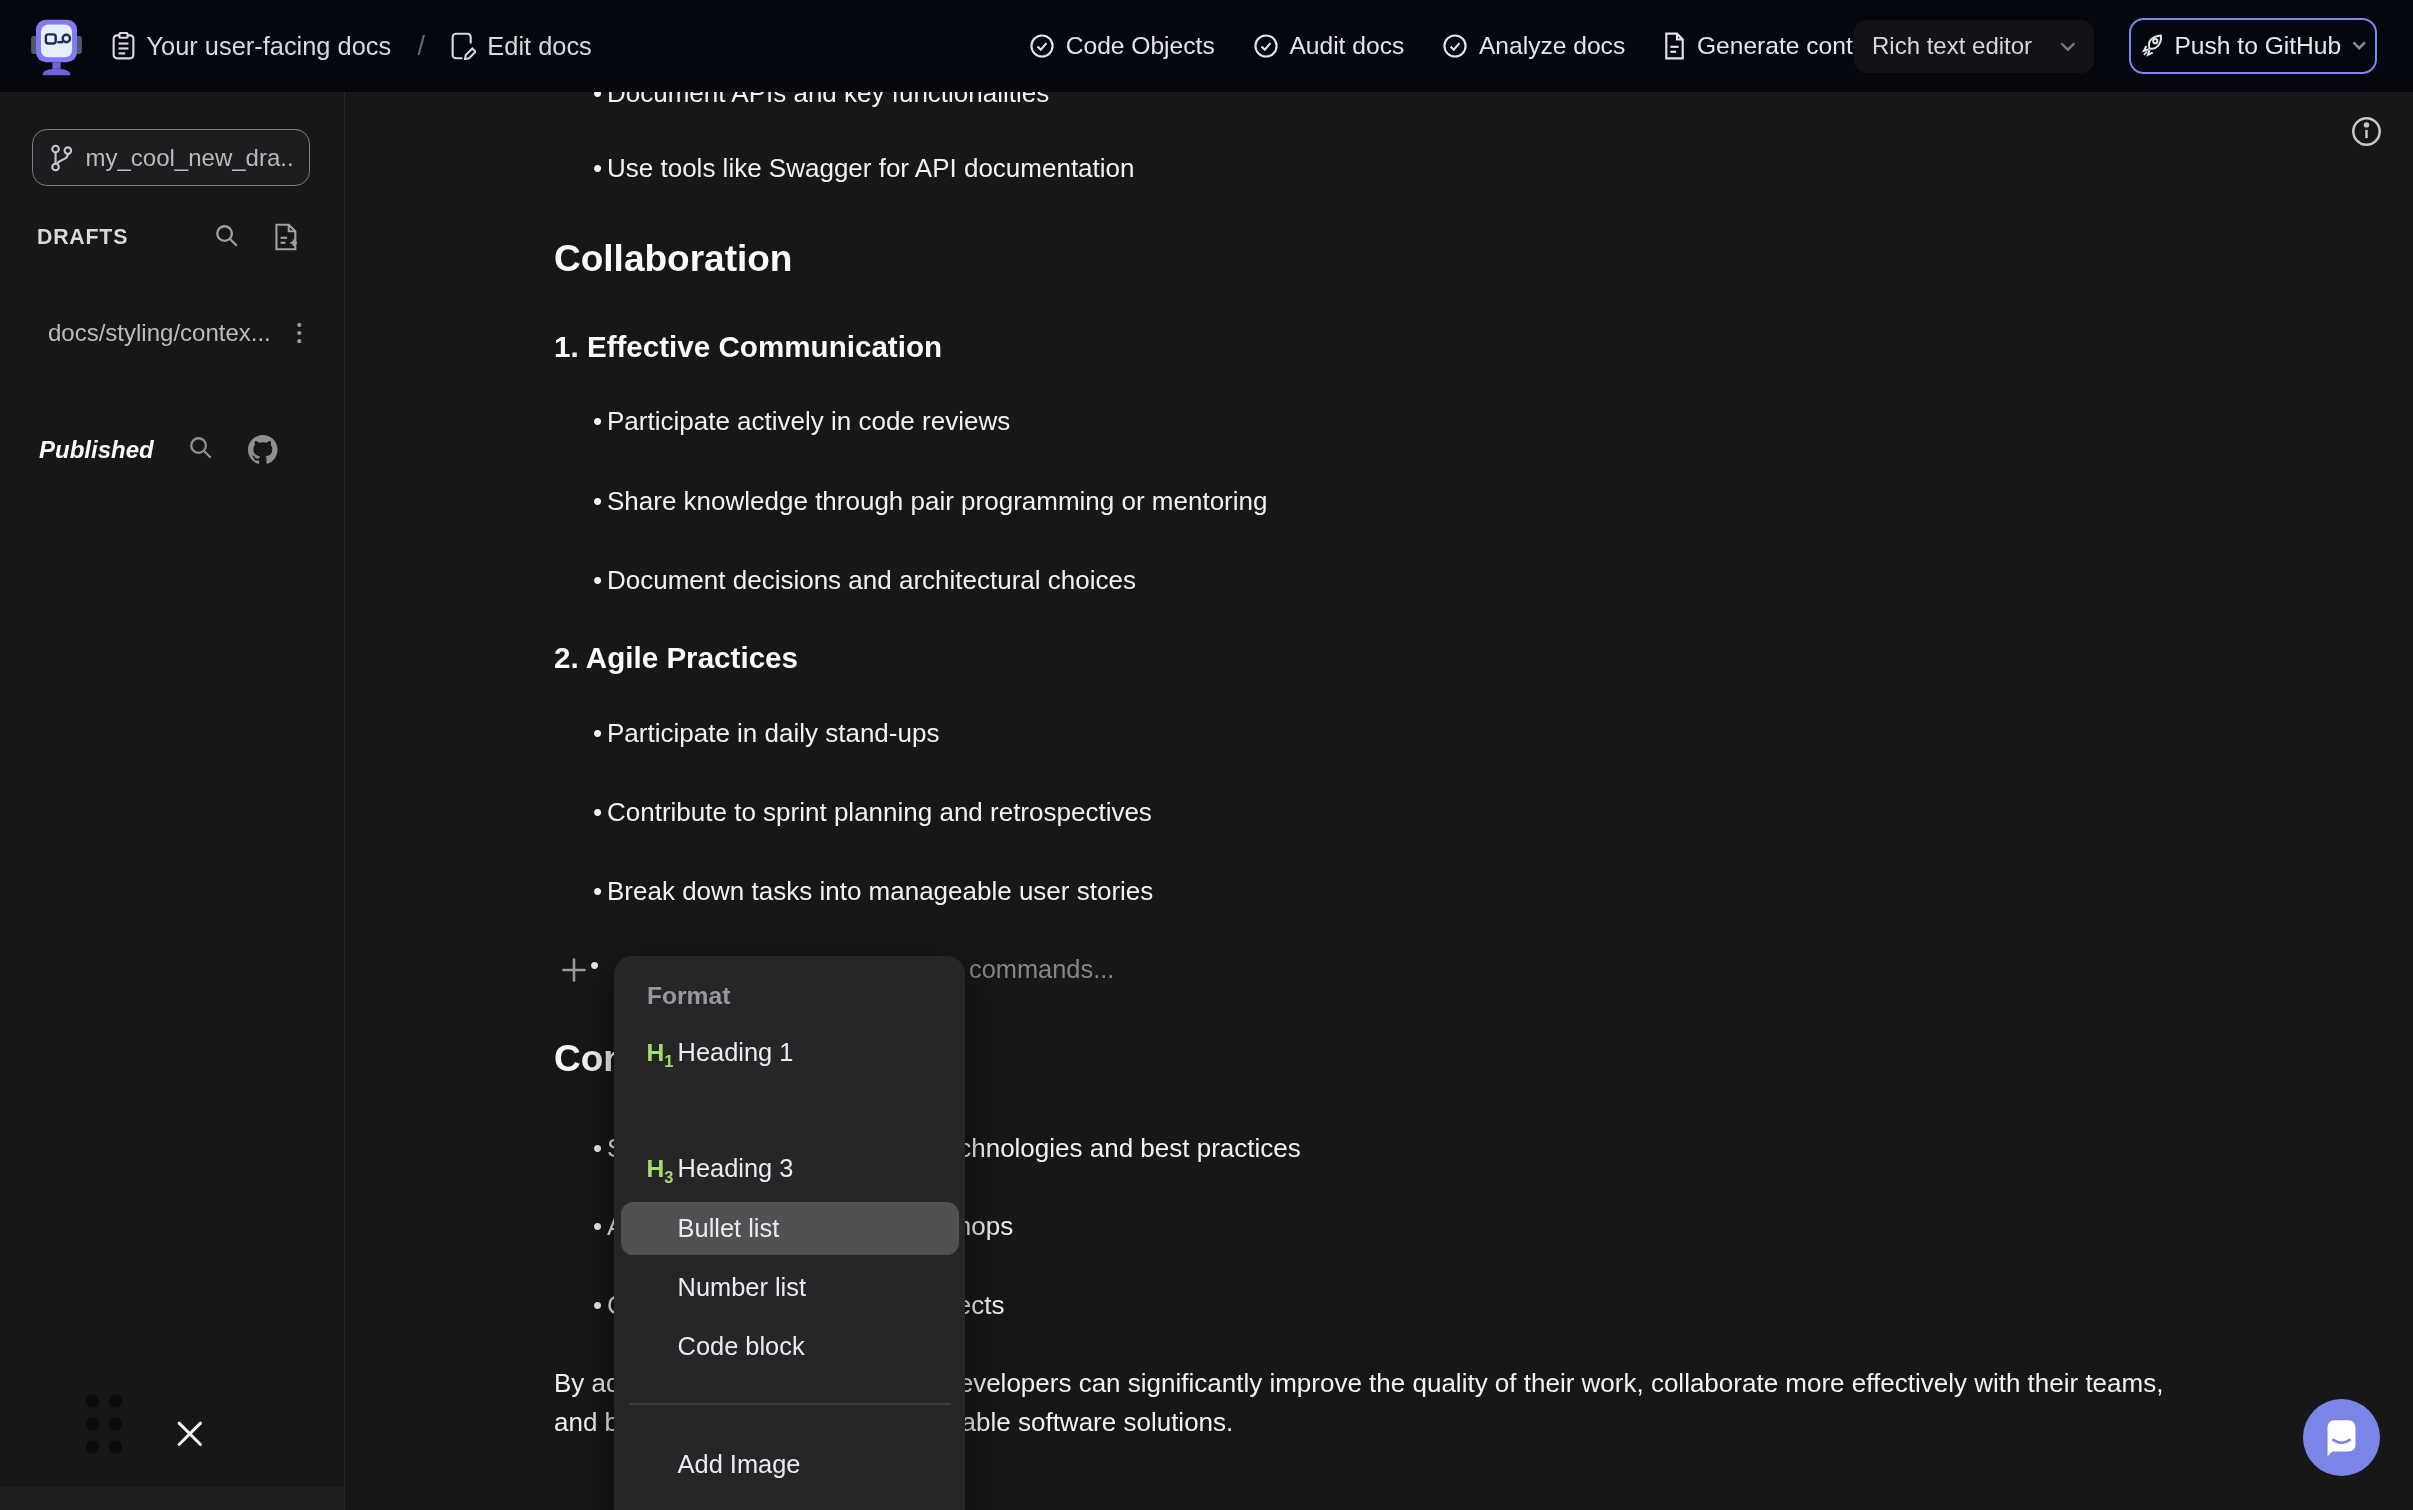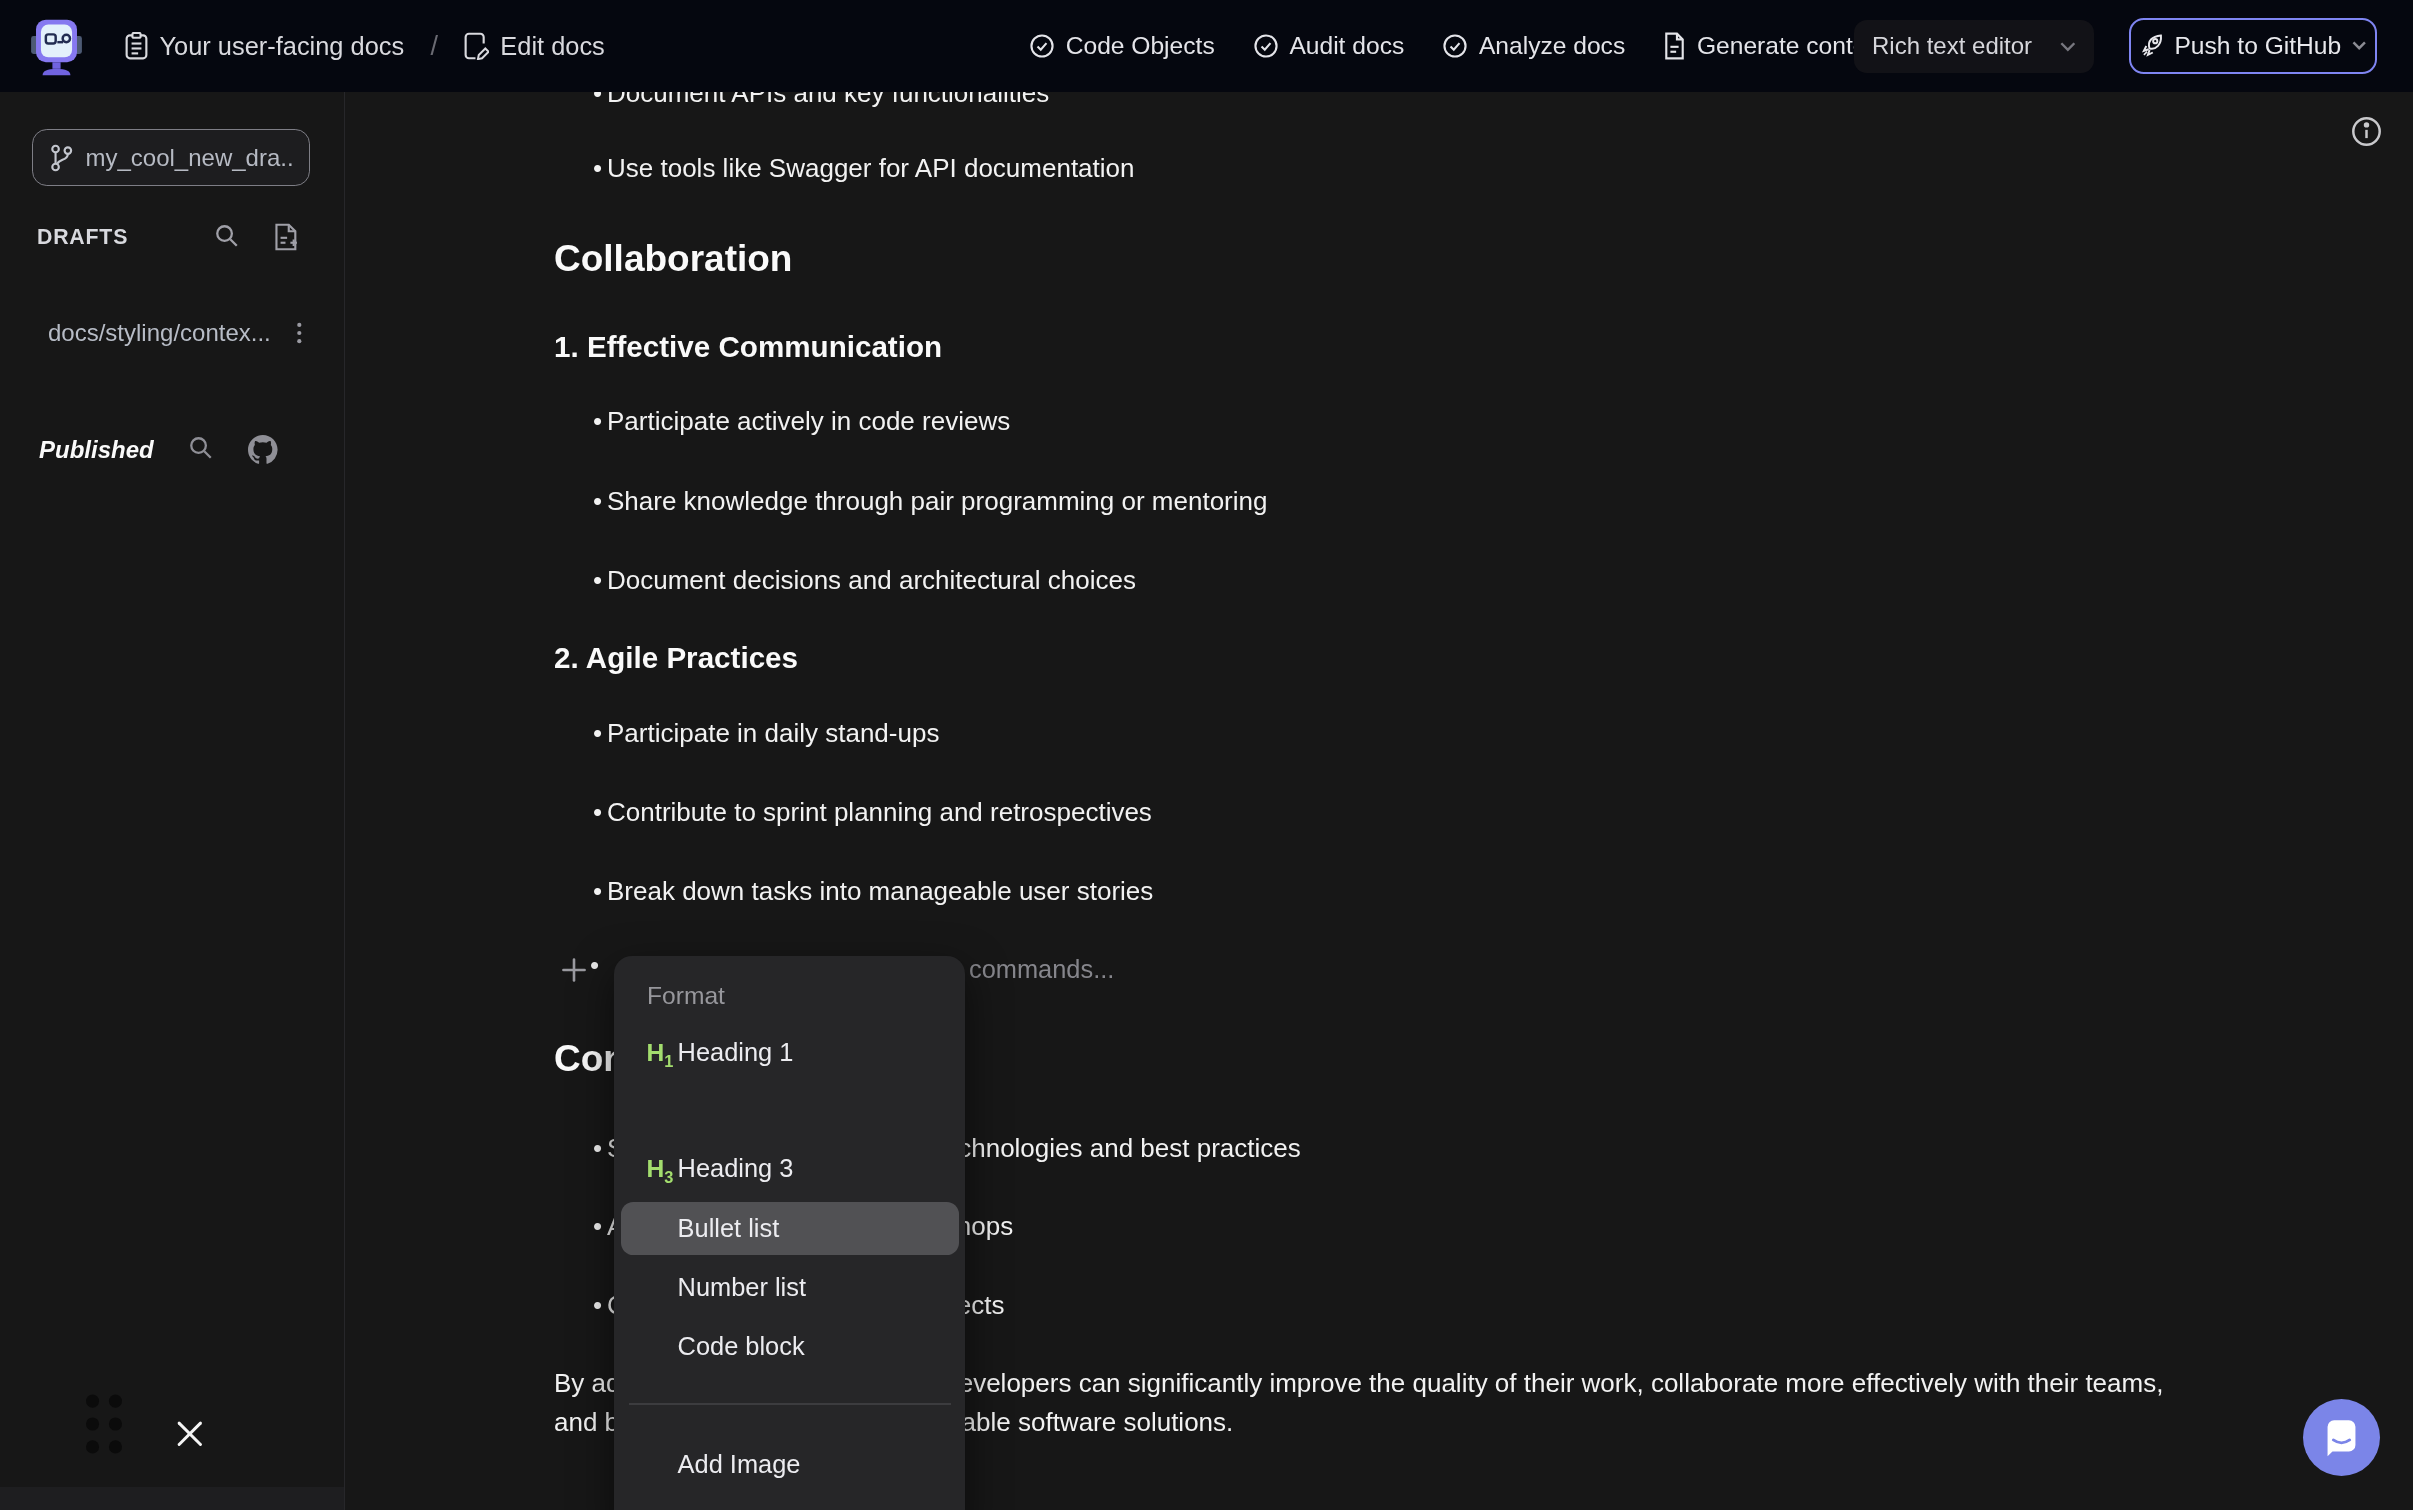--- a/index.html
+++ b/index.html
@@ -14,21 +14,21 @@
 
   
   .topbar {
     position:absolute; left:0; top:0; width:2413px; height:92px;
     background:#05070F; display:flex; align-items:center; z-index:30;
   }
   .logo {
     position:absolute; left:31px; top:18px; width:51px; height:59px;
   }
   .crumbs {
-    position:absolute; left:125px; top:0; height:92px;
+    position:absolute; left:112px; top:0; height:92px;
     display:flex; align-items:center; gap:14.8px;
     color:#d9d9de; font-size:25.4px;
   }
   .crumb { display:flex; align-items:center; gap:11.5px; cursor:pointer; }
   .crumb-sep { color:#6a6a72; font-size:27px; padding:0 11.5px; }
   .topnav {
     position:absolute; left:1029px; top:0; height:92px;
     display:flex; align-items:center; gap:38px;
     color:#e4e4e9; font-size:24.6px;
   }
@@ -95,21 +95,21 @@
   .plus-icon { position:absolute; left:6.6px; top:6.6px; color:#9a9aa0; cursor:pointer; }
   .plus-row .dot { position:absolute; left:36px; top:0; font-size:26px; color:#e8e8e8; }
   .cmd-placeholder { position:absolute; left:415px; top:0; line-height:39px; font-size:25.4px; color:#86868c; white-space:nowrap; }
 
   
   .fmt-menu {
     position:absolute; left:614px; top:956px; width:351px; height:575px;
     background:#262628; border-radius:18px 18px 0 0; z-index:20;
     box-shadow:0 14.8px 41px rgba(0,0,0,.55);
   }
-  .fmt-title { position:absolute; left:33px; top:26px; font-size:24.6px; font-weight:400; color:#97979c; }
+  .fmt-title { position:absolute; left:33px; top:26px; font-size:24.6px; font-weight:700; color:#97979c; }
   .fmt-item {
     position:absolute; left:6.6px; width:338px; height:53px; border-radius:12.3px;
     cursor:pointer; color:#ececf0; font-size:25.4px;
   }
   .fmt-item.hl { background:#515154; }
   .fmt-item .hicon {
     position:absolute; left:26px; top:0; line-height:53px;
     color:#a3dd6e; font-size:24.6px; font-weight:600;
   }
   .fmt-item .hicon sub { font-size:16.4px; }

